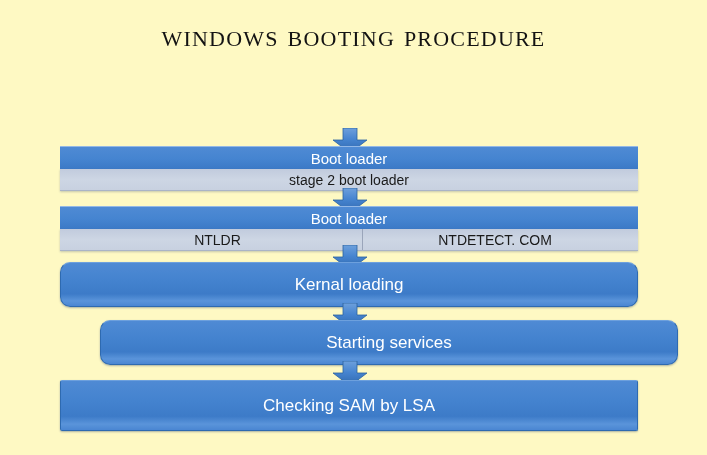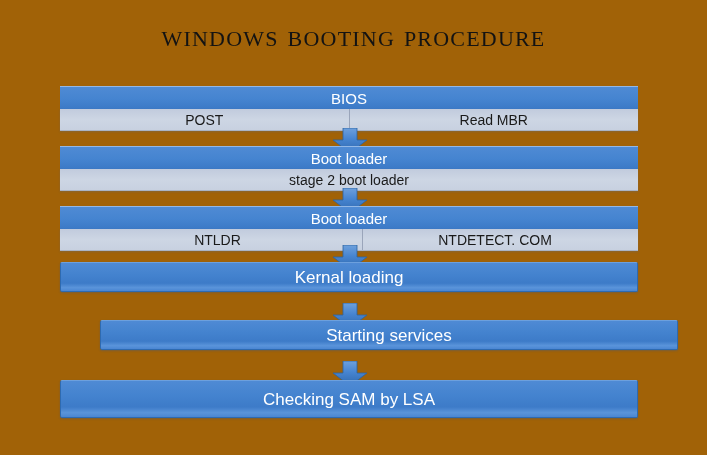--- a/index.html
+++ b/index.html
@@ -12,21 +12,21 @@
     height: 455px;
     position: relative;
     overflow: hidden;
     font-family: "Liberation Sans", sans-serif;
   }
 
   #canvas {
     position: relative;
     width: 707px;
     height: 455px;
-    background: #a16207;
+    background: #fef9c3;
   }
 
   
   .diagram-title {
     position: absolute;
     left: 0;
     top: 18px;
     width: 707px;
     text-align: center;
     font-family: "Liberation Serif", serif;
@@ -77,27 +77,27 @@
     height: 23px;
     background: linear-gradient(to bottom, #4f8ad4 0%, #4584d0 55%, #3b79c6 100%);
     box-shadow: none;
     border: none;
     border-top: 1px solid #93b8e6;
   }
   .bar.header .bar-label { font-size: 15px; }
 
   
   .bar.tall {
-    height: 30px;
-    border-radius: 2px;
+    height: 45px;
+    border-radius: 10px;
   }
   .bar.tall .bar-label { font-size: 17px; }
 
   .bar.xtall {
-    height: 38px;
+    height: 51px;
     border-radius: 2px;
   }
   .bar.xtall .bar-label { font-size: 17px; }
 
   
   .subrow {
     position: relative;
     display: flex;
     width: 100%;
     height: 22px;
@@ -140,29 +140,20 @@
   }
   .arrow svg { display: block; }
 </style>
 </head>
 <body>
 
 <div id="canvas">
 
   <div class="diagram-title">Windows Booting Procedure</div>
 
-  <div class="stage" style="top:86px;">
-    <div class="bar header">
-      <span class="bar-label">BIOS</span>
-    </div>
-    <div class="subrow">
-      <div class="subcell">POST</div>
-      <div class="subcell">Read MBR</div>
-    </div>
-  </div>
 
   <div class="arrow" style="top:128px;">
     <svg width="36" height="26" viewBox="0 0 36 26" xmlns="http://www.w3.org/2000/svg">
       <defs>
         <linearGradient id="ag1" x1="0" y1="0" x2="0" y2="1">
           <stop offset="0%" stop-color="#6ea0dc"></stop>
           <stop offset="45%" stop-color="#4684d0"></stop>
           <stop offset="100%" stop-color="#2f68ae"></stop>
         </linearGradient>
       </defs>

